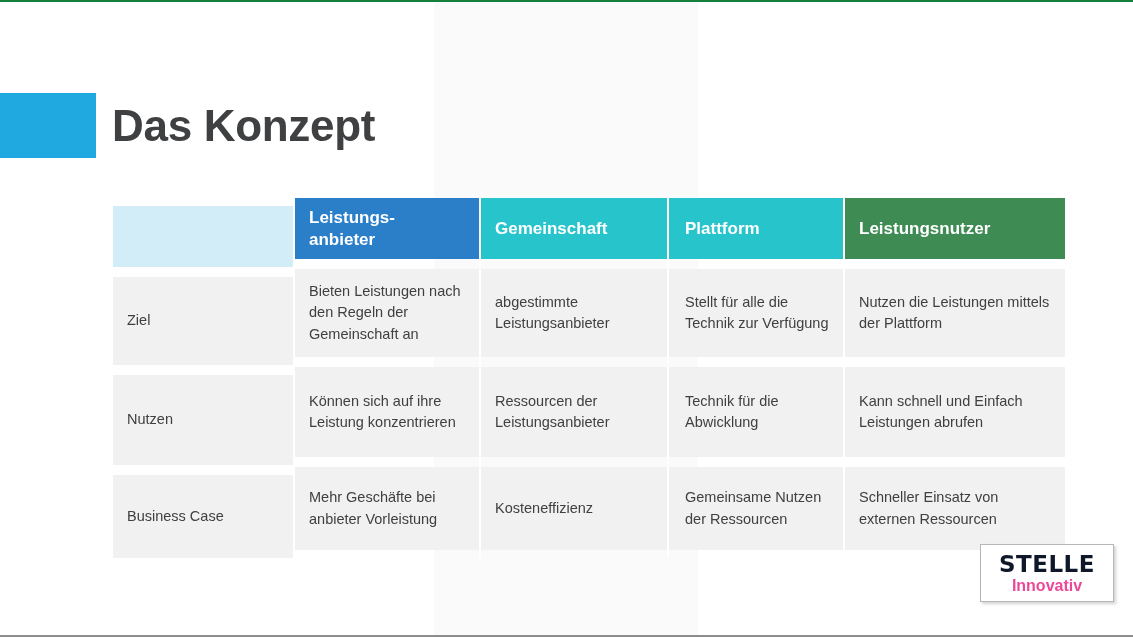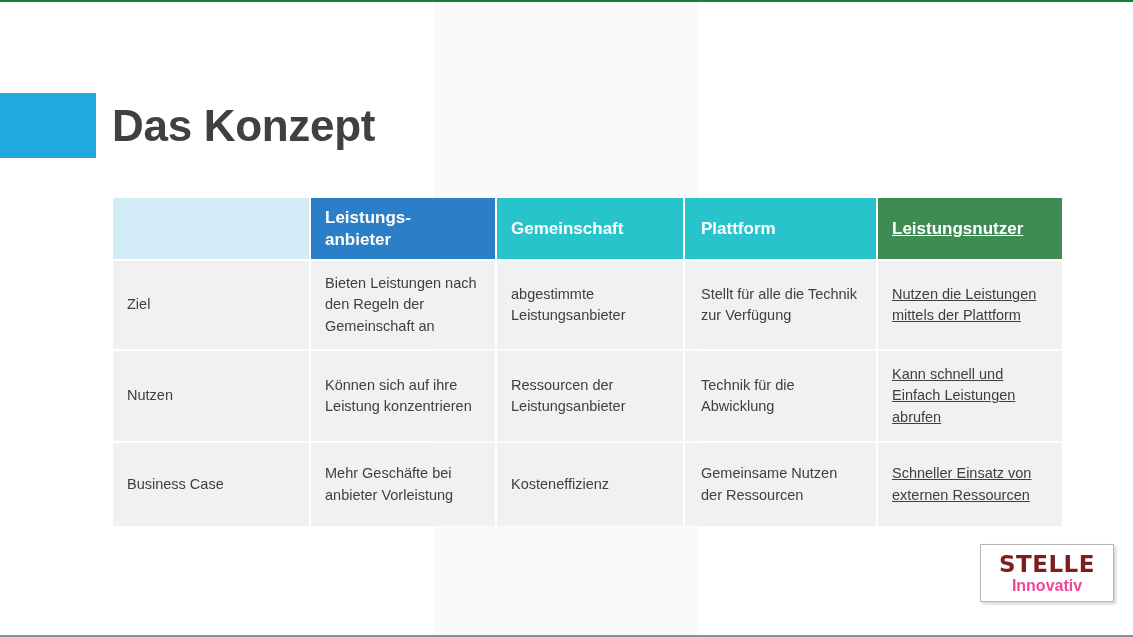--- a/index.html
+++ b/index.html
@@ -71,25 +71,25 @@
   .cell {
     box-sizing: border-box;
     flex: 0 0 auto;
     display: flex;
     align-items: center;
     padding: 10px 14px;
     font-size: 14.5px;
     line-height: 1.45;
     color: #404040;
   }
-  .c0 { width: 196px; }
+  .c0 { width: 180px; margin-top: 8px; }
   .c1 { width: 184px; }
   .c2 { width: 186px; }
-  .c3 { width: 191px; padding-left: 16px; }
-  .c4 { width: 184px; text-decoration: underline; }
+  .c3 { width: 174px; padding-left: 16px; }
+  .c4 { width: 220px; }
 
   .hrow .cell {
     height: 61px;
     align-items: center;
     font-size: 17px;
     font-weight: bold;
     color: #ffffff;
     line-height: 1.25;
   }
   .hdr-blank  { background: #d3edf8; }
@@ -121,21 +121,21 @@
     display: flex;
     flex-direction: column;
     align-items: center;
     justify-content: center;
     box-sizing: border-box;
   }
   .logo-main {
     font-family: "DejaVu Sans", sans-serif;
     font-size: 23px;
     font-weight: bold;
-    color: #7f1d1d;
+    color: #0f172a;
     letter-spacing: 0.5px;
     line-height: 1.05;
   }
   .logo-sub {
     font-family: "Liberation Sans", sans-serif;
     font-size: 16px;
     font-weight: bold;
     color: #ec4899;
     line-height: 1.1;
     margin-top: 1px;

